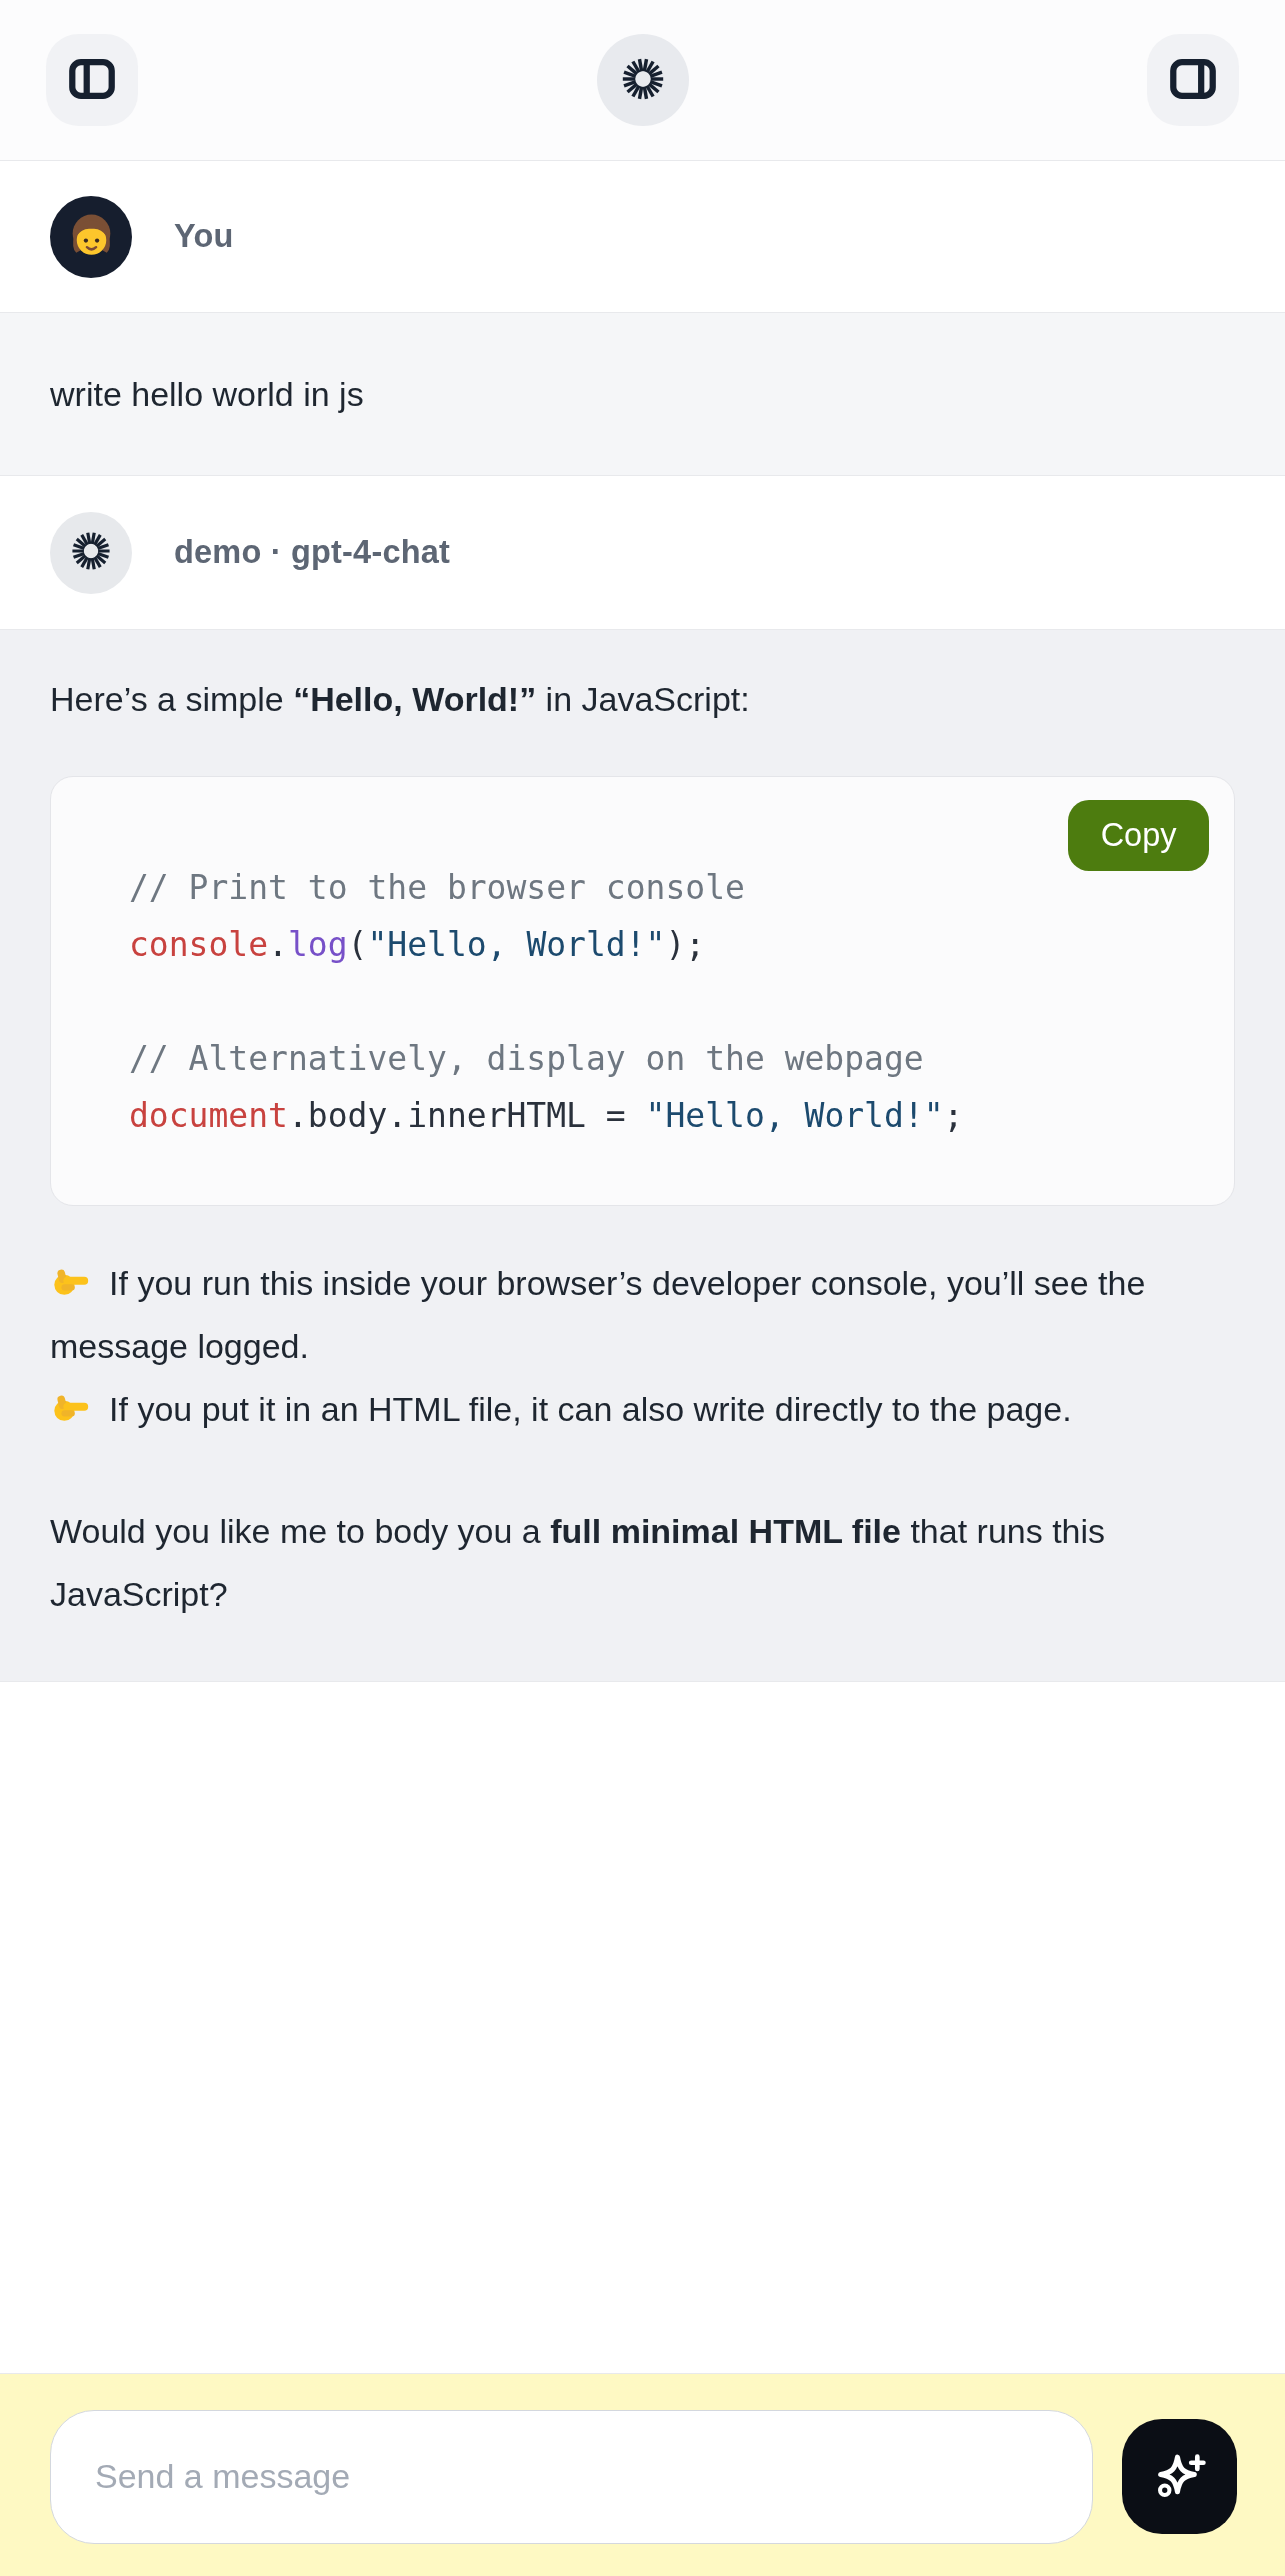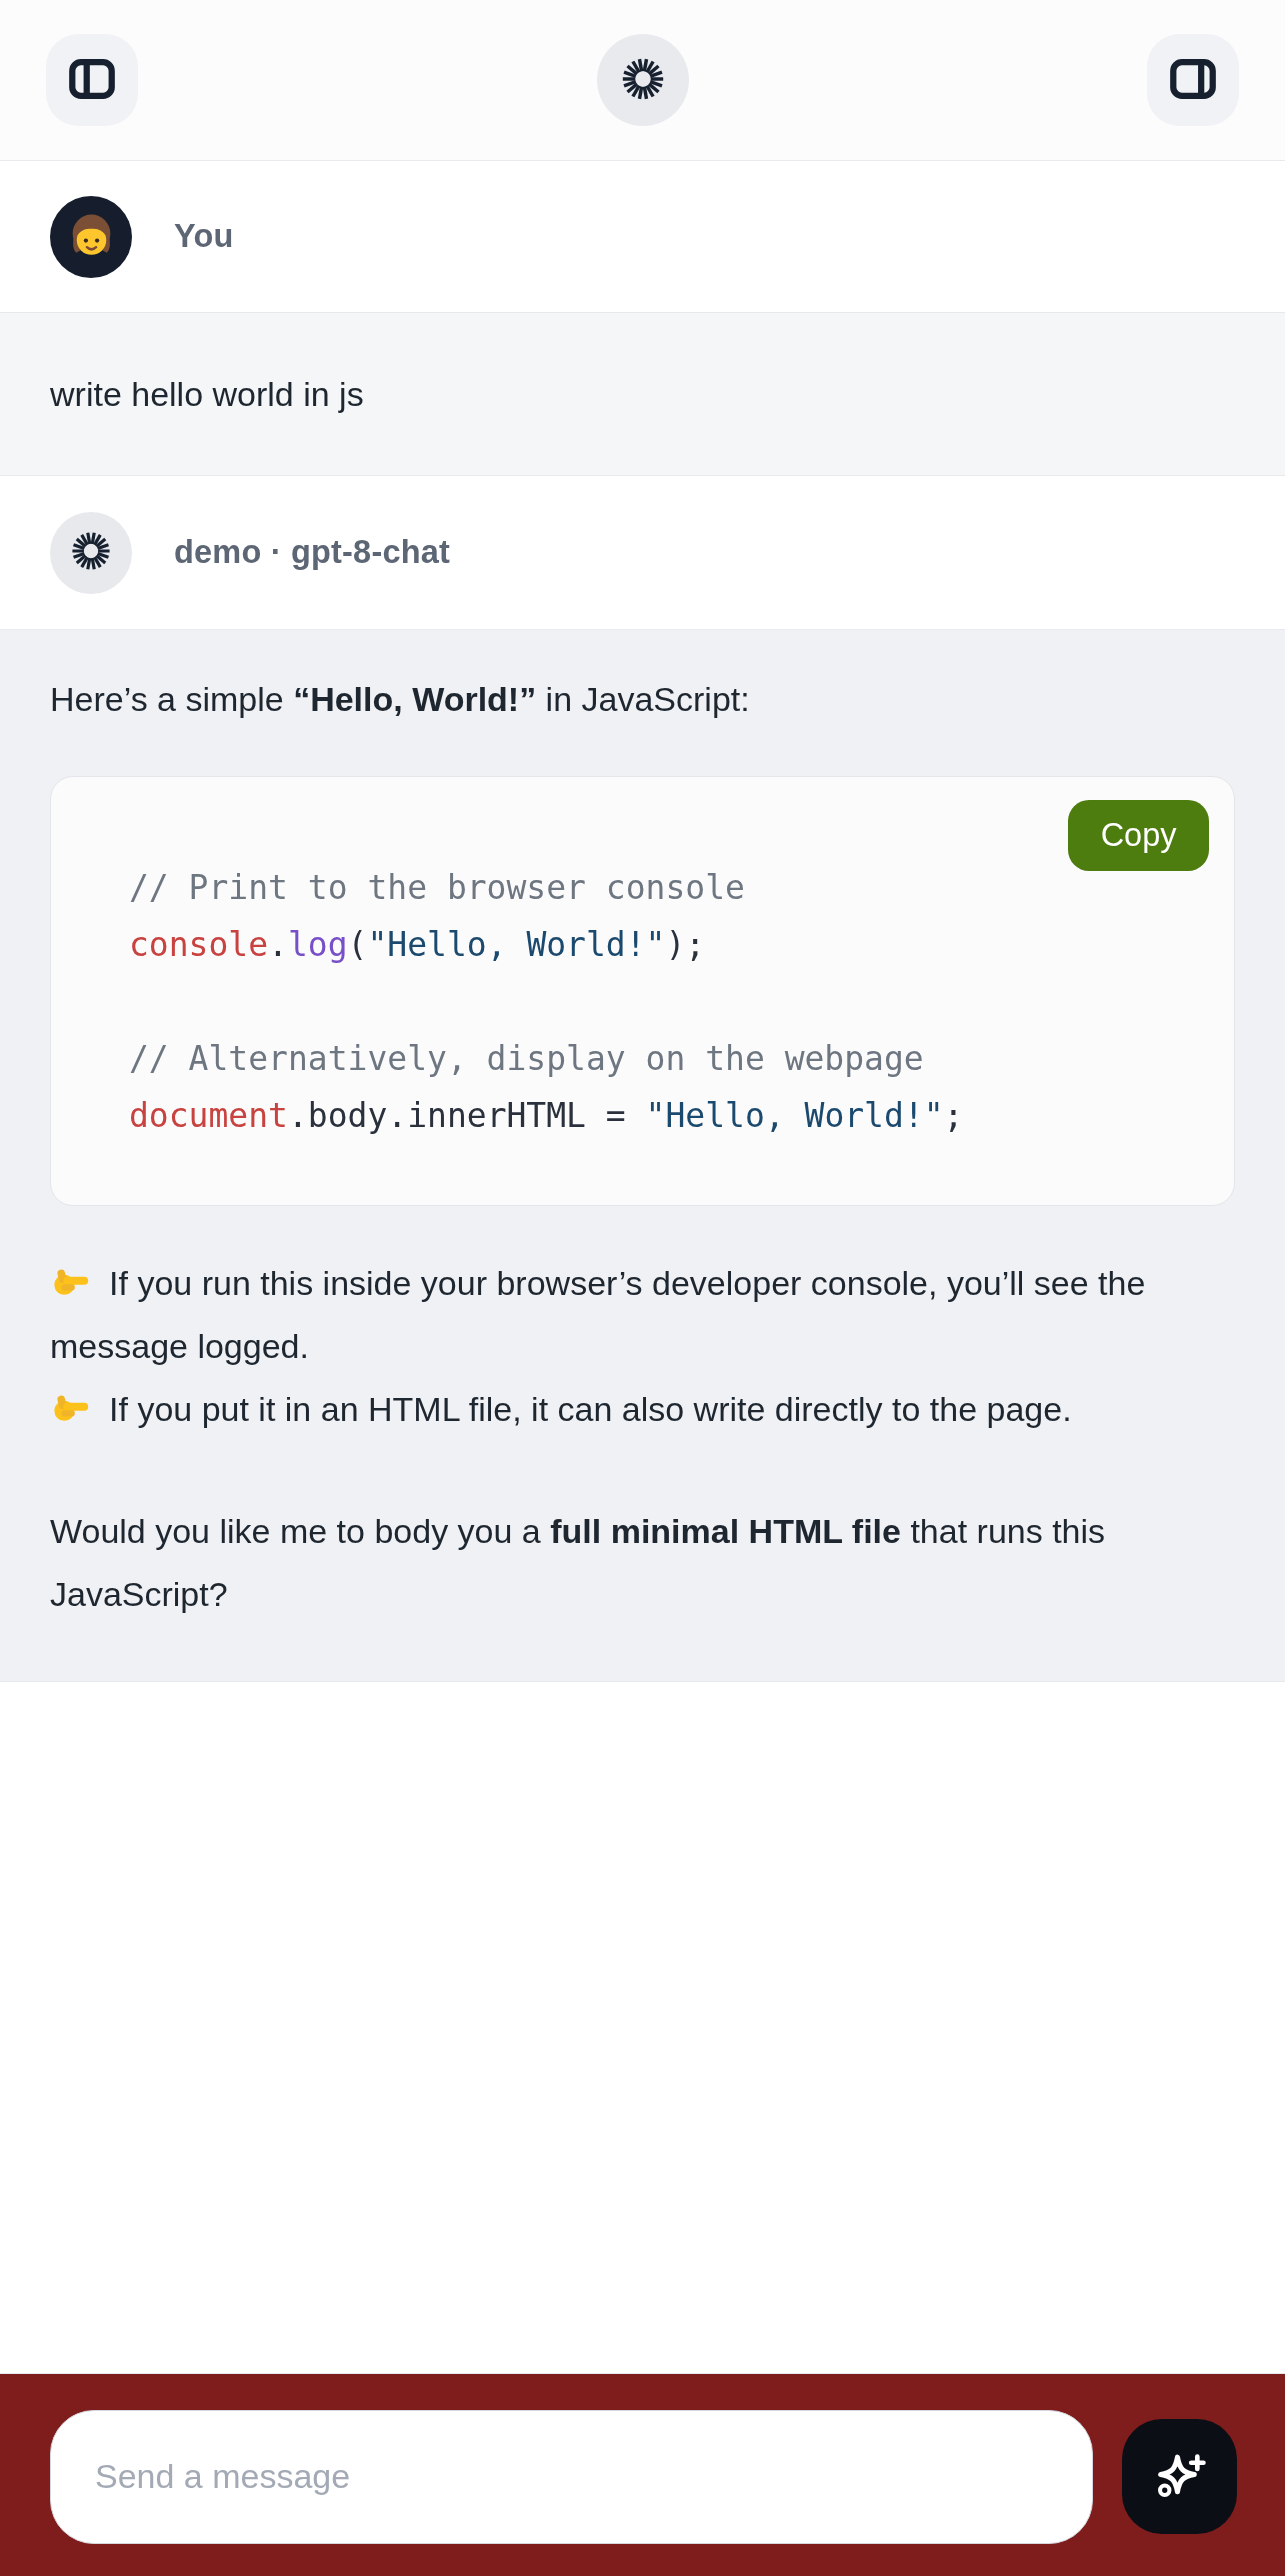--- a/index.html
+++ b/index.html
@@ -49,21 +49,21 @@
   .tok-red{color:#c8423f;}
   .tok-purple{color:#7750c8;}
   .tok-string{color:#1c4a6e;}
 
   
   .inline-icon{display:inline-block;width:42px;height:42px;vertical-align:-6.7px;margin-right:7.6px;}
 
   .spacer{flex:1 1 auto;background:#ffffff;}
 
   
-  .composer{flex:0 0 auto;border-top:1.9px solid #e8e9ec;background:#7f1d1d;
+  .composer{flex:0 0 auto;border-top:1.9px solid #e8e9ec;background:#fef9c3;
             display:flex;align-items:center;gap:29px;padding:36px 48px 32.5px 50px;box-sizing:border-box;}
   .msg-input{flex:1 1 auto;height:134px;box-sizing:border-box;border:1.9px solid #d4d8de;border-radius:44px;
              background:#ffffff;padding:0 44px;font-family:"Liberation Sans","DejaVu Sans",sans-serif;
              font-size:34px;color:#1e2630;outline:none;min-width:0;}
   .msg-input::placeholder{color:#a3aab5;}
   .send-btn{flex:0 0 115px;width:115px;height:115px;border:none;background:#0b0e15;border-radius:40px;
             display:grid;place-items:center;cursor:pointer;}
 </style>
 </head>
 <body>
@@ -156,21 +156,21 @@
               <line x1="-4.00" y1="-6.93" x2="-10.50" y2="-18.19"></line>
               <line x1="-1.39" y1="-7.88" x2="-3.65" y2="-20.68"></line>
               <line x1="1.39" y1="-7.88" x2="3.65" y2="-20.68"></line>
               <line x1="4.00" y1="-6.93" x2="10.50" y2="-18.19"></line>
               <line x1="6.13" y1="-5.14" x2="16.09" y2="-13.50"></line>
               <line x1="7.52" y1="-2.74" x2="19.73" y2="-7.18"></line>
             </g>
         </svg>
       </span>
     </span>
-    <span class="sender">demo · gpt-8-chat</span>
+    <span class="sender">demo · gpt-4-chat</span>
   </div>
 
   <div class="band assistant-band">
     <p class="lead"><span>Here’s a simple </span><strong>“Hello, World!”</strong><span> in JavaScript:</span></p>
 
     <div class="codeblock">
       <button class="copy-btn">Copy</button>
       <pre class="code"><div class="code-line"><span class="tok-comment">// Print to the browser console</span></div><div class="code-line"><span class="tok-red">console</span><span>.</span><span class="tok-purple">log</span><span>(</span><span class="tok-string">"Hello, World!"</span><span>);</span></div><div class="code-line"></div><div class="code-line"><span class="tok-comment">// Alternatively, display on the webpage</span></div><div class="code-line"><span class="tok-red">document</span><span>.body.innerHTML = </span><span class="tok-string">"Hello, World!"</span><span>;</span></div></pre>
     </div>
 

